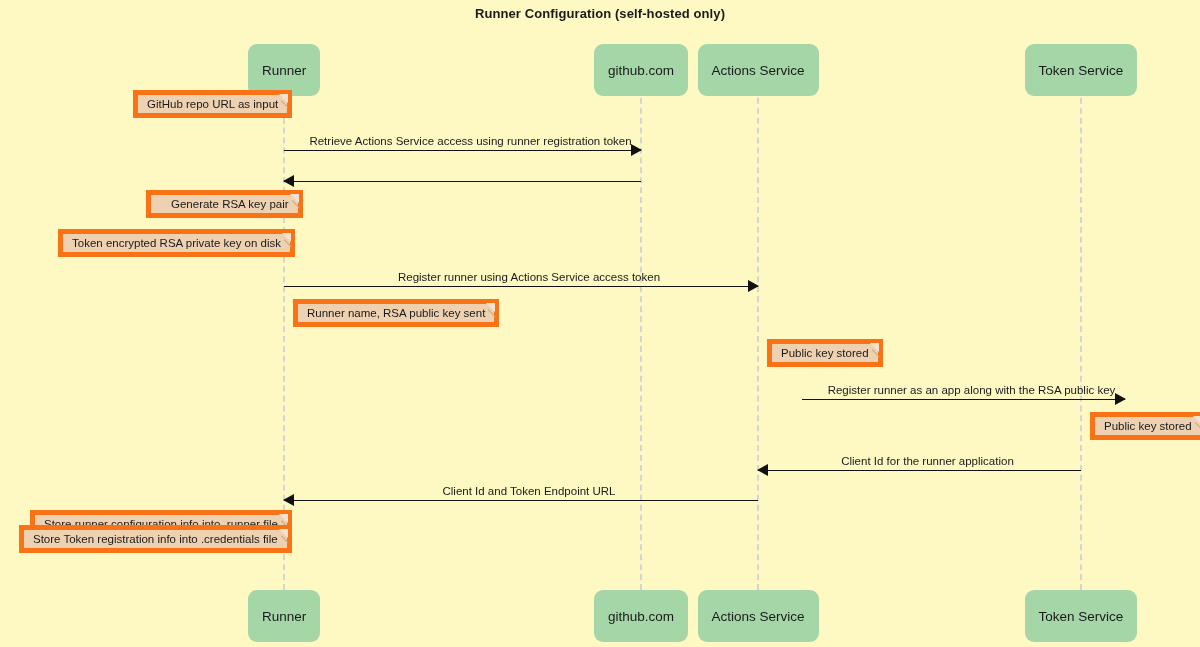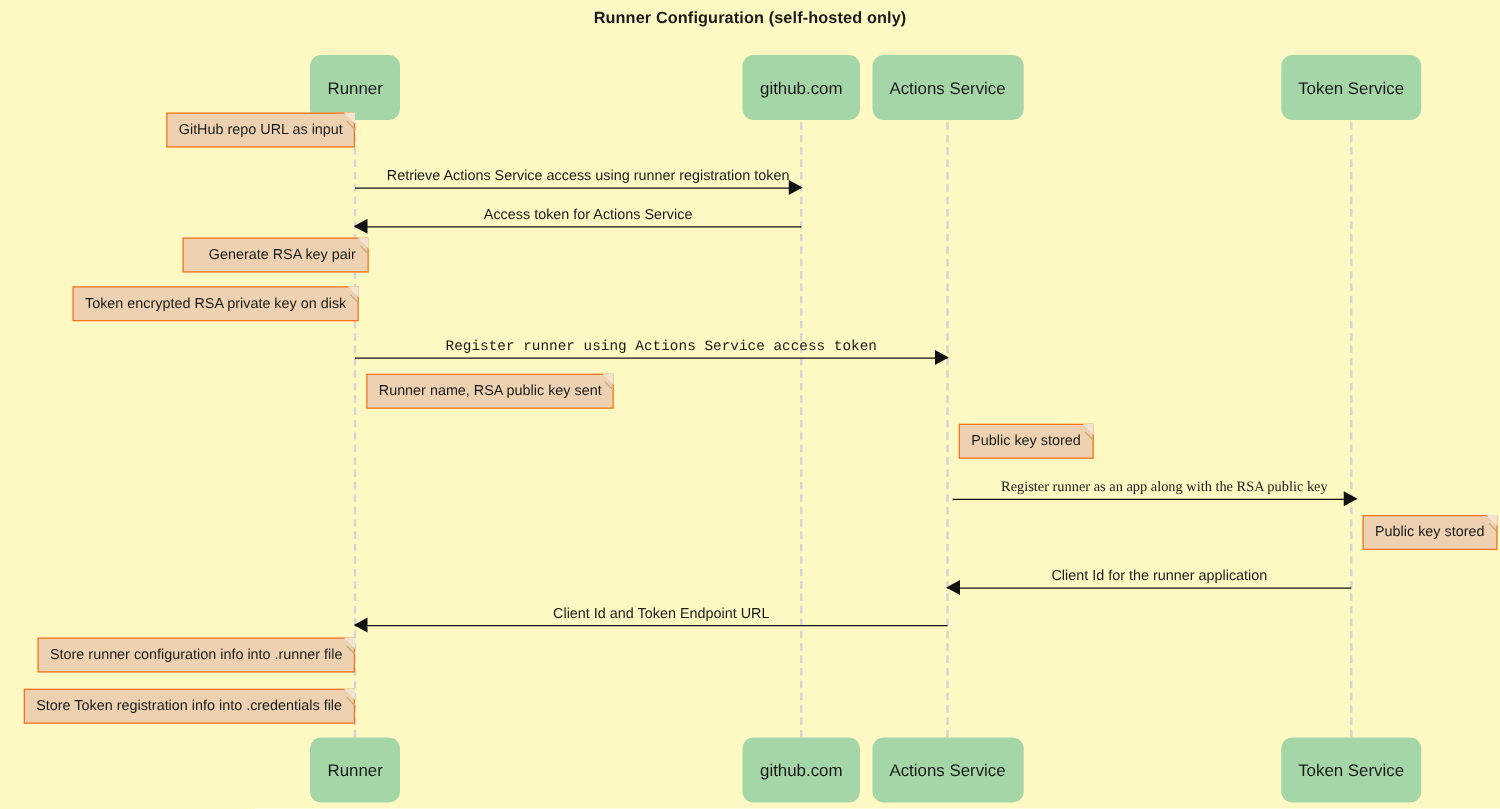--- a/index.html
+++ b/index.html
@@ -44,21 +44,21 @@
     justify-content: center;
     font-size: 13.5px;
     color: #1a1a1a;
     white-space: nowrap;
     padding: 0 14px;
   }
   
   .note {
     position: absolute;
     background: #edd1b0;
-    border: 1px solid #f97316;
+    border: 5px solid #f97316;
     height: 28px;
     display: flex;
     align-items: center;
     padding: 0 9px;
     font-size: 11.5px;
     color: #1a1a1a;
     white-space: nowrap;
   }
   .note .fold {
     position: absolute;
@@ -165,28 +165,27 @@
     </div>
   <div id="messages">
       <div class="msg right" style="left: 284px; width: 357px; top: 129px;">
         <div class="line"></div>
         <div class="head"></div>
         <div class="label">Retrieve Actions Service access using runner registration token</div>
       </div>
       <div class="msg left" style="left: 284px; width: 357px; top: 160px;">
         <div class="line"></div>
         <div class="head"></div>
-        <div class="label">Access token for Actions Service</div>
-      </div>
-      <div class="msg right" style="left: 284px; width: 474px; top: 265px; font-family: Liberation Mono, monospace;">
+      </div>
+      <div class="msg right" style="left: 284px; width: 474px; top: 265px;">
         <div class="line"></div>
         <div class="head"></div>
         <div class="label">Register runner using Actions Service access token</div>
       </div>
-      <div class="msg right" style="left: 762px; width: 323px; top: 378px; font-family: Liberation Serif, serif;">
+      <div class="msg right" style="left: 802px; width: 323px; top: 378px;">
         <div class="line"></div>
         <div class="head"></div>
         <div class="label">Register runner as an app along with the RSA public key</div>
       </div>
       <div class="msg left" style="left: 758px; width: 323px; top: 449px;">
         <div class="line"></div>
         <div class="head"></div>
         <div class="label">Client Id for the runner application</div>
       </div>
       <div class="msg left" style="left: 284px; width: 474px; top: 479px;">
@@ -224,20 +223,20 @@
       <div class="note" style="top: 412px; left: 1090px;">
         <span>Public key stored</span>
         <span class="fold"></span>
         <span class="fold-edge"></span>
       </div>
       <div class="note" style="top: 510px; left: 30px;">
         <span>Store runner configuration info into .runner file</span>
         <span class="fold"></span>
         <span class="fold-edge"></span>
       </div>
-      <div class="note" style="top: 551px; left: 19px;">
+      <div class="note" style="top: 525px; left: 19px;">
         <span>Store Token registration info into .credentials file</span>
         <span class="fold"></span>
         <span class="fold-edge"></span>
       </div>
     </div>
 
 </div>
 
 </body></html>

